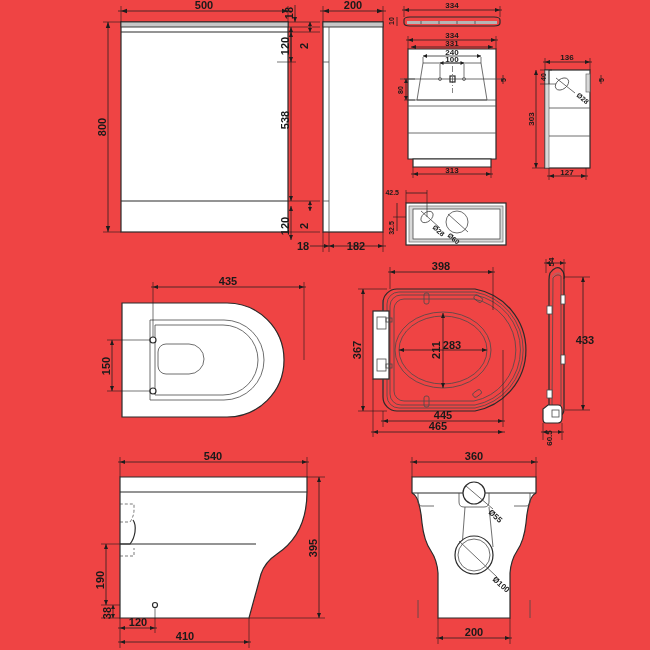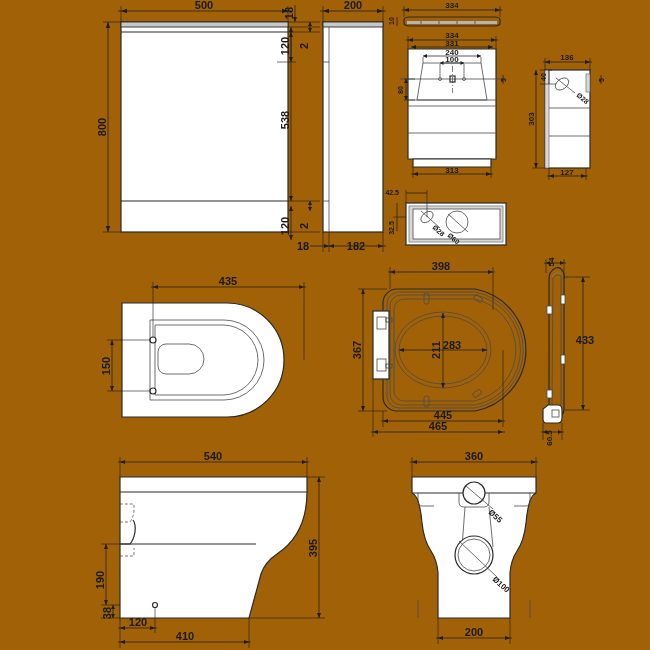--- a/index.html
+++ b/index.html
@@ -1,18 +1,18 @@
 <!DOCTYPE html>
 <html><head>
 <meta charset="utf-8">
 <style>
   html,body{margin:0;padding:0;background:#ffffff;}
   body{width:650px;height:650px;overflow:hidden;
        font-family:"Liberation Sans", sans-serif;color:#1a1a1a;}
-  #sheet{position:relative;width:650px;height:650px;background:#a16207;}
+  #sheet{position:relative;width:650px;height:650px;background:#ef4444;}
   svg{display:block;}
   text{font-family:"Liberation Sans", sans-serif;font-weight:bold;fill:#1a1a1a;}
   .obj{fill:none;stroke:#2b2b2b;stroke-width:1.2;}
   .objthin{fill:none;stroke:#4a4a4a;stroke-width:0.8;}
   .objfaint{fill:none;stroke:#7d7d7d;stroke-width:0.7;}
   .band{fill:#c8c8c8;stroke:#2b2b2b;stroke-width:0.9;}
   .band2{fill:#d9d9d9;stroke:#6a6a6a;stroke-width:0.7;}
   .dim{fill:none;stroke:#1d1d1d;stroke-width:0.75;}
   .ext{fill:none;stroke:#1d1d1d;stroke-width:0.6;}
   .dash{fill:none;stroke:#444;stroke-width:0.7;stroke-dasharray:3 2;}

